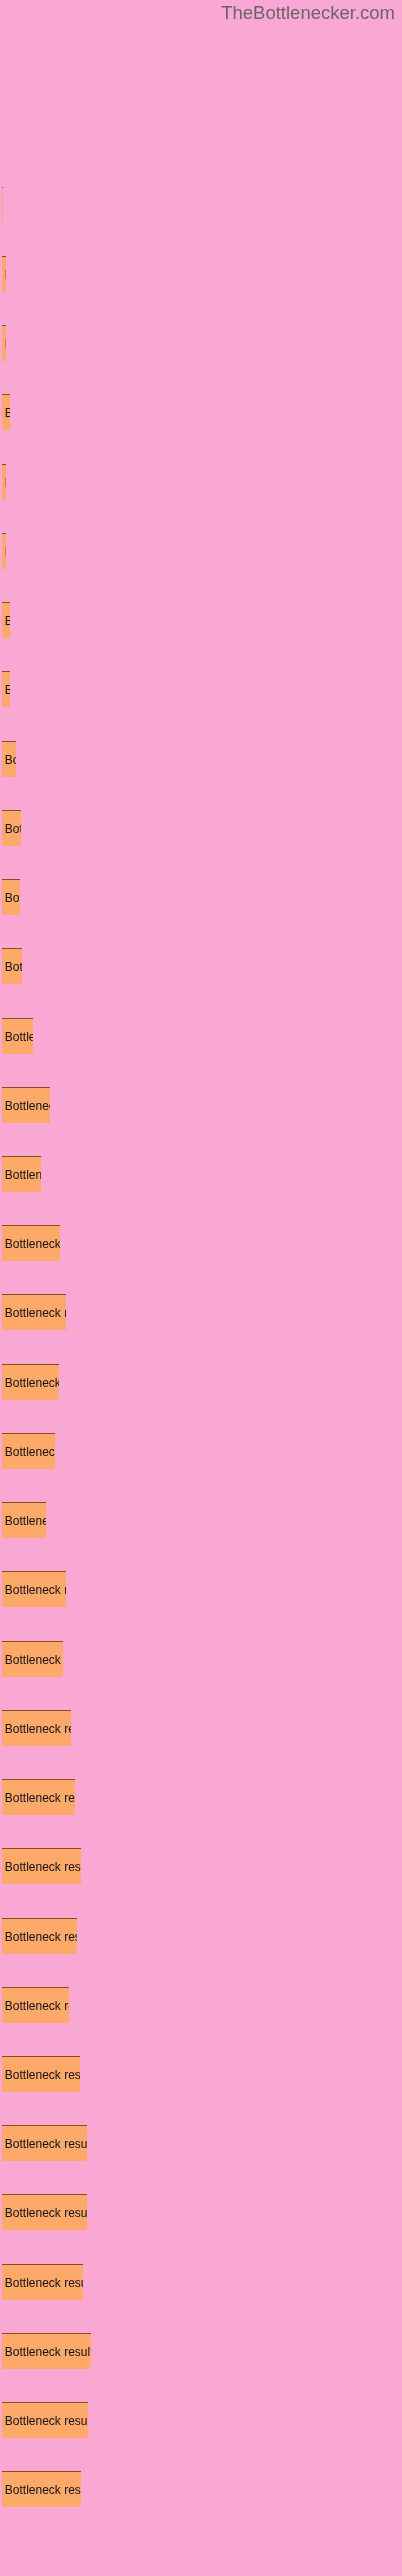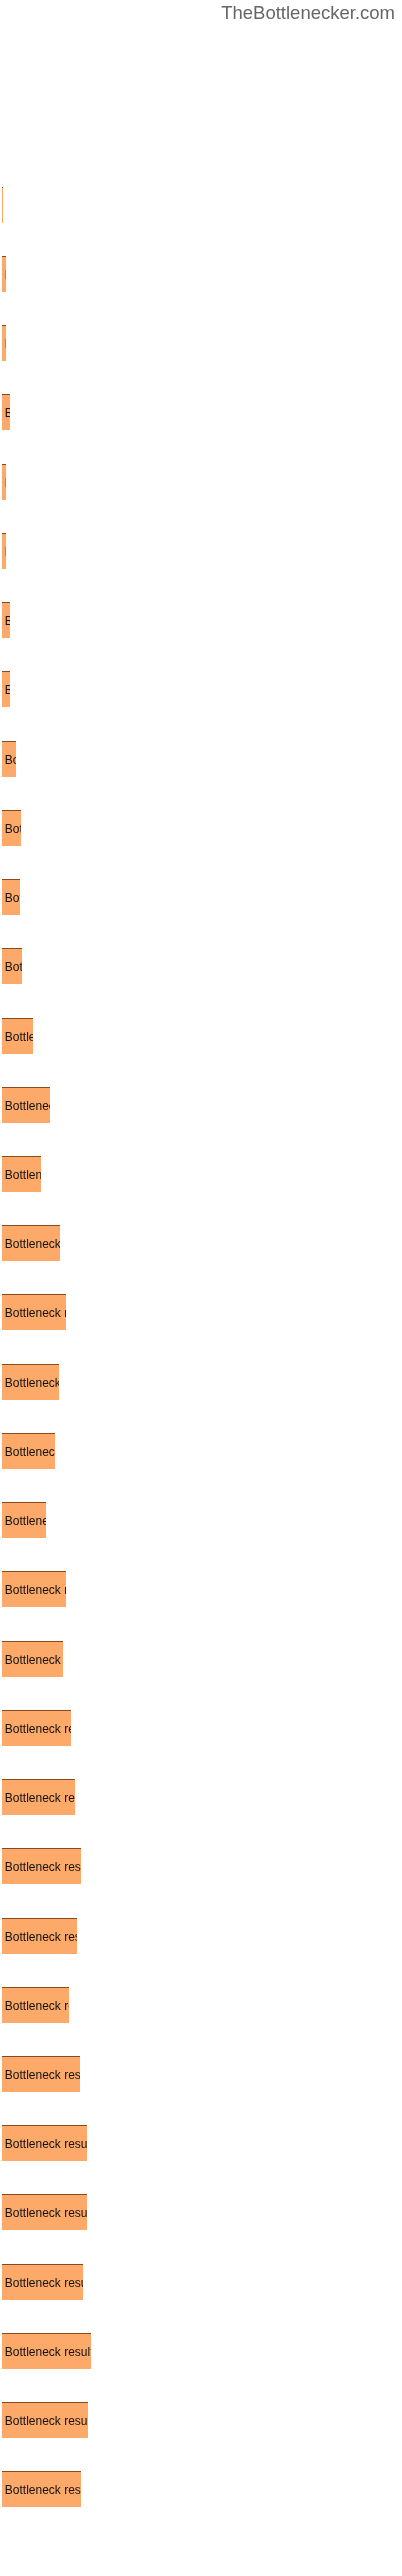--- a/index.html
+++ b/index.html
@@ -12,21 +12,21 @@
     height: 2576px;
     position: relative;
     overflow: hidden;
     font-family: "Liberation Sans", sans-serif;
   }
   #chart-root {
     position: absolute;
     left: 0; top: 0;
     width: 403px;
     height: 2576px;
-    background: #ffffff;
+    background: #f9a8d4;
   }
   .watermark {
     position: absolute;
     right: 8px;
     top: 1.6px;
     color: #666666;
     font-size: 18.5px;
     font-family: "Liberation Sans", sans-serif;
     letter-spacing: 0px;
     white-space: nowrap;

